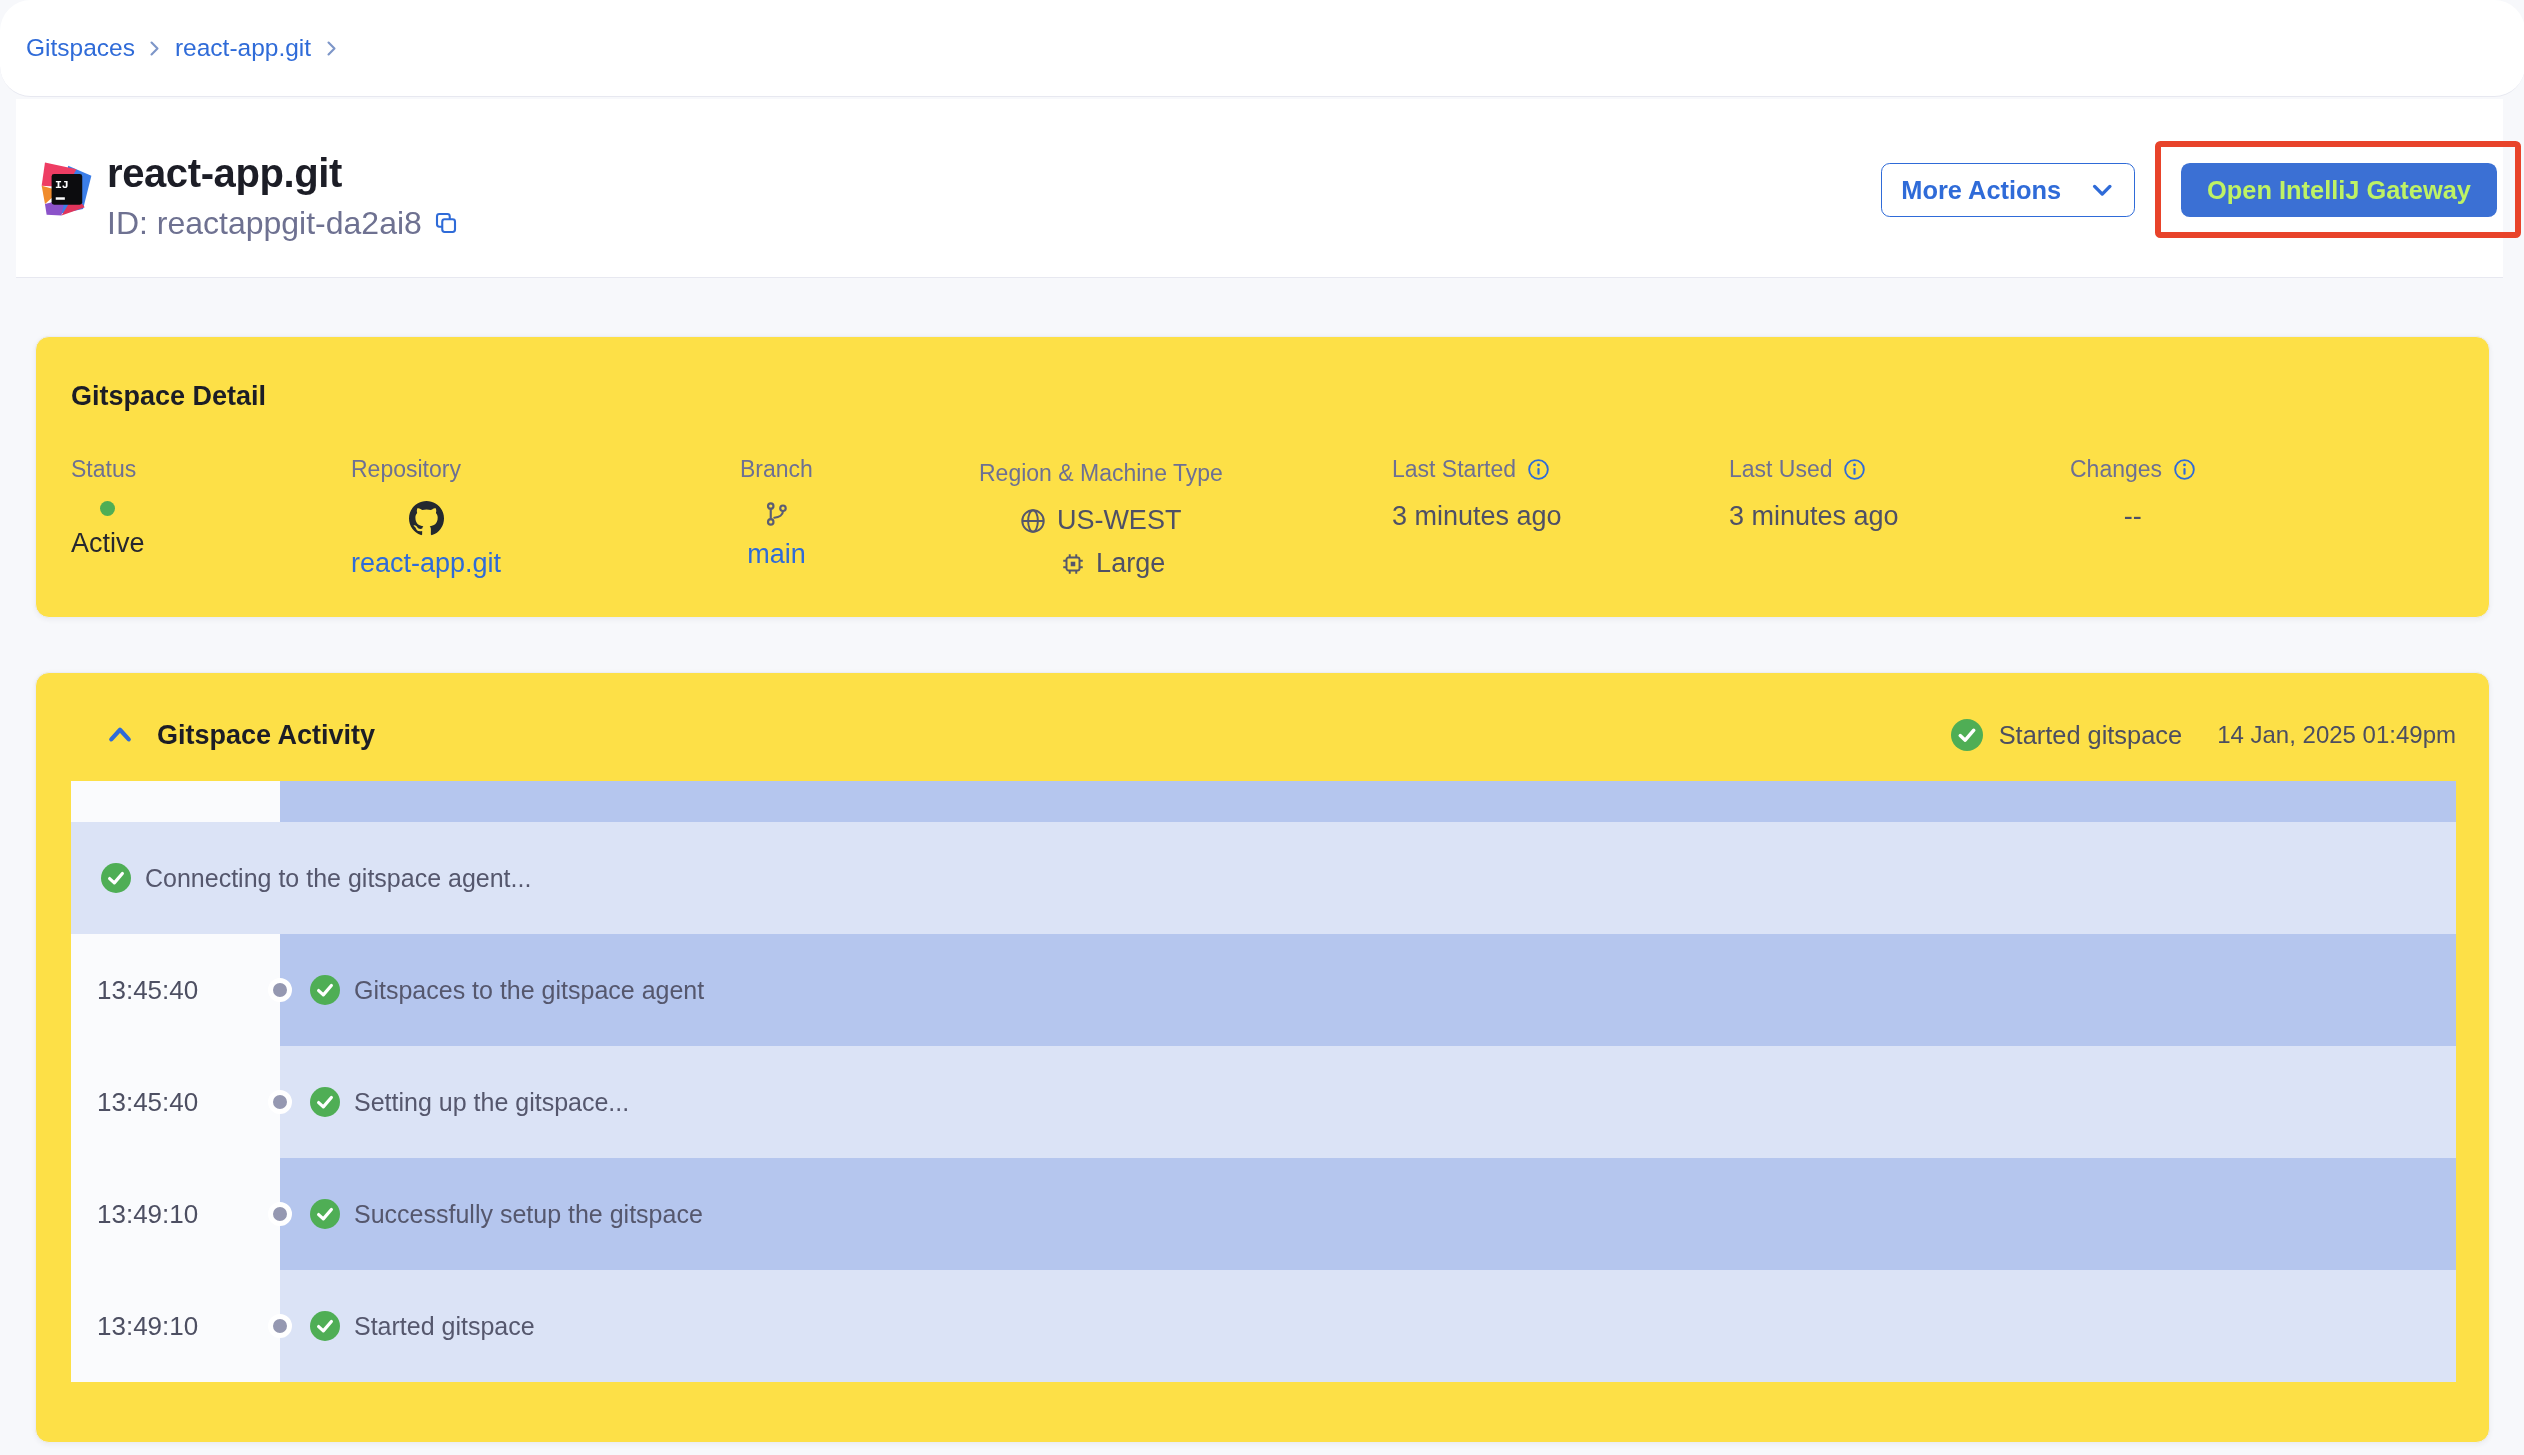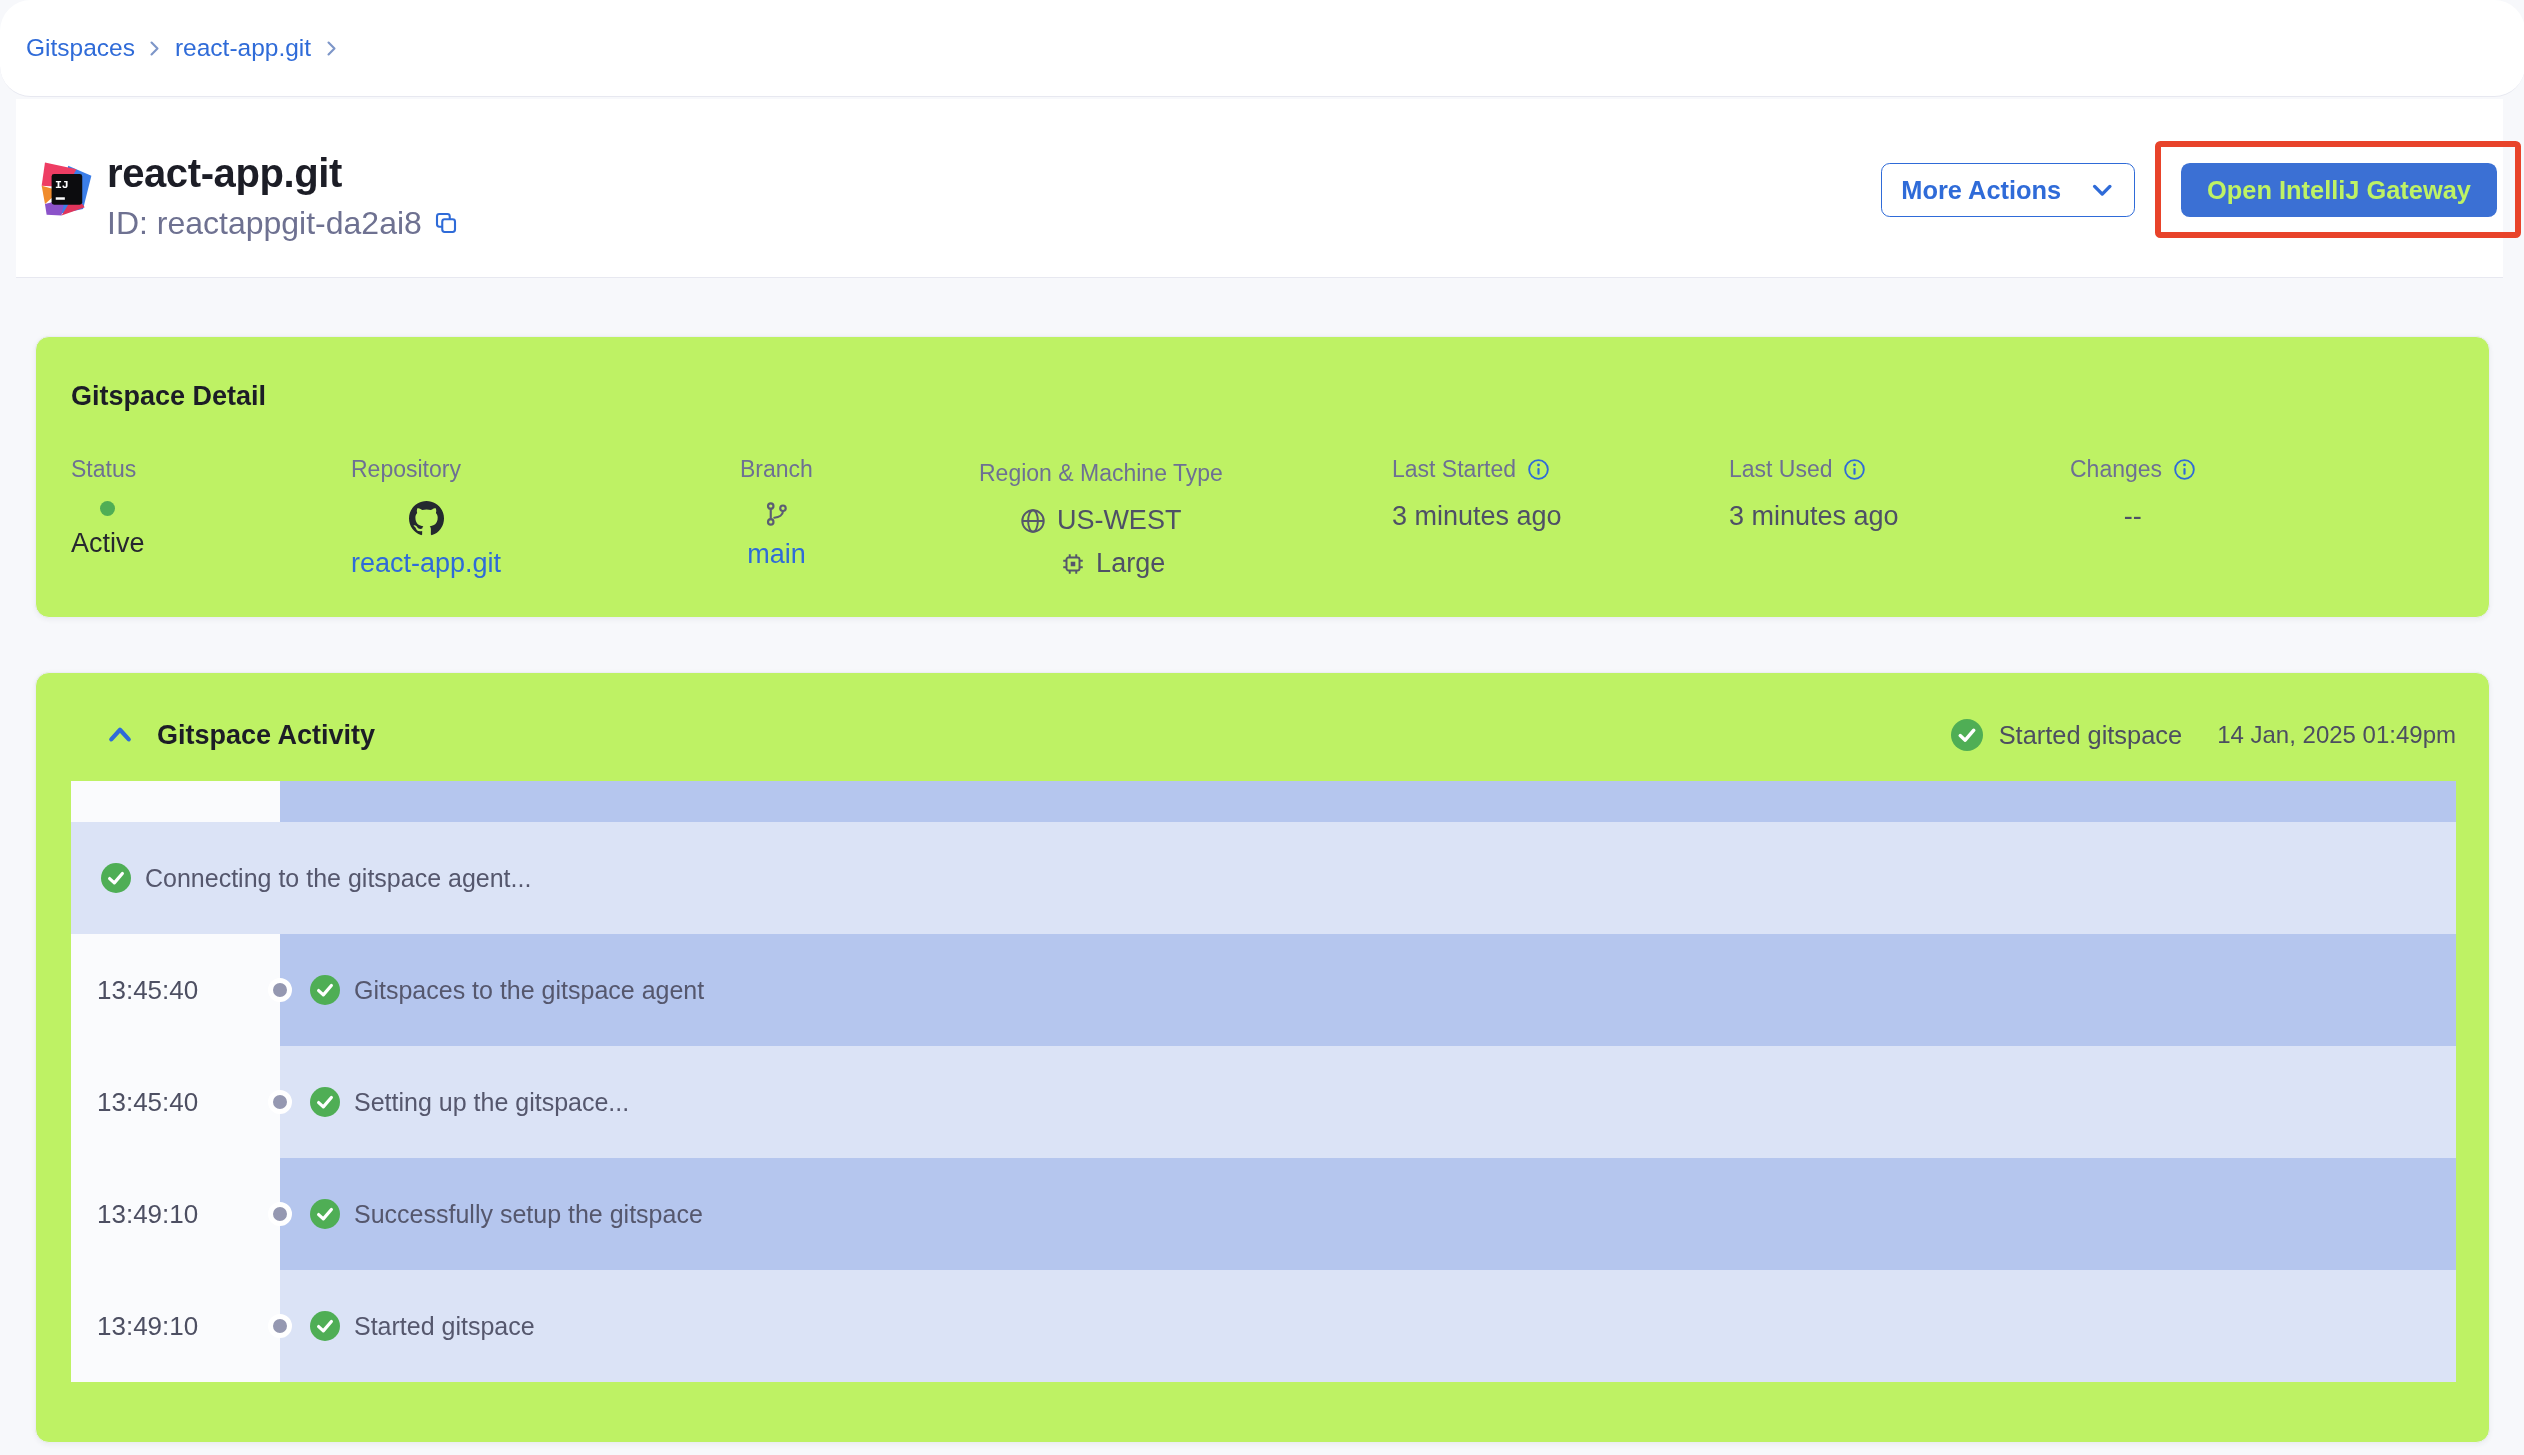--- a/index.html
+++ b/index.html
@@ -26,21 +26,21 @@
             display:flex;align-items:center;justify-content:center;gap:29px;cursor:pointer;
             font-family:"Liberation Sans",sans-serif;box-sizing:border-box;}
   .primary-btn{position:absolute;left:2165px;top:64px;width:316px;height:54px;background:#3b70d4;
             border:none;border-radius:8.8px;color:#bef264;font-size:25.4px;font-weight:700;
             display:flex;align-items:center;justify-content:center;cursor:pointer;
             font-family:"Liberation Sans",sans-serif;}
   .annotation{position:absolute;left:2139px;top:42px;width:366px;height:97px;border:6.1px solid #e8432a;
             border-radius:5.3px;box-sizing:border-box;pointer-events:none;}
 
   
-  .card{position:absolute;left:35px;width:2455px;background:#bef264;border:0.9px solid #eceef4;
+  .card{position:absolute;left:35px;width:2455px;background:#fde047;border:0.9px solid #eceef4;
         border-radius:14px;box-shadow:0 1.8px 5.3px rgba(40,41,61,.05);box-sizing:border-box;}
   .card-detail{top:336px;height:282px;}
   .card-activity{top:672px;height:771px;}
   .card-heading{font-size:27px;font-weight:700;color:#1c1d26;}
 
   .detail-heading{position:absolute;left:35px;top:44px;}
   .field{position:absolute;top:119px;}
   .field .label{display:flex;align-items:center;gap:10.5px;font-size:23px;color:#6d7093;}
   .field .value{margin-top:18px;display:flex;align-items:center;gap:12.3px;font-size:27px;color:#3e3f52;flex-direction:column;}
   .status-dot{width:15px;height:15px;border-radius:50%;background:#4fae55;display:inline-block;}

